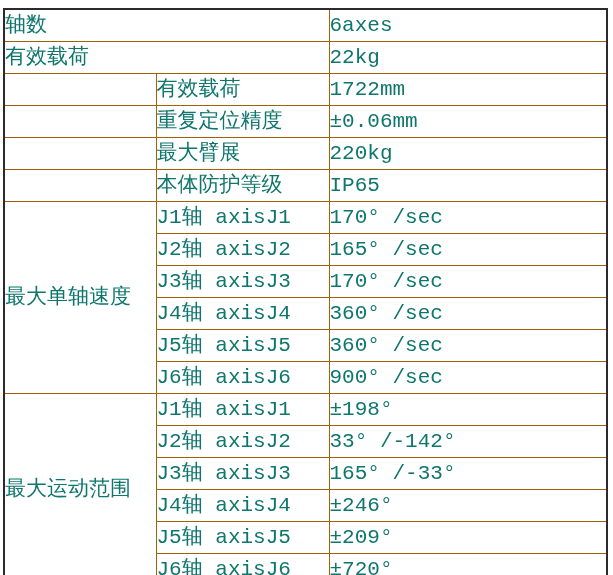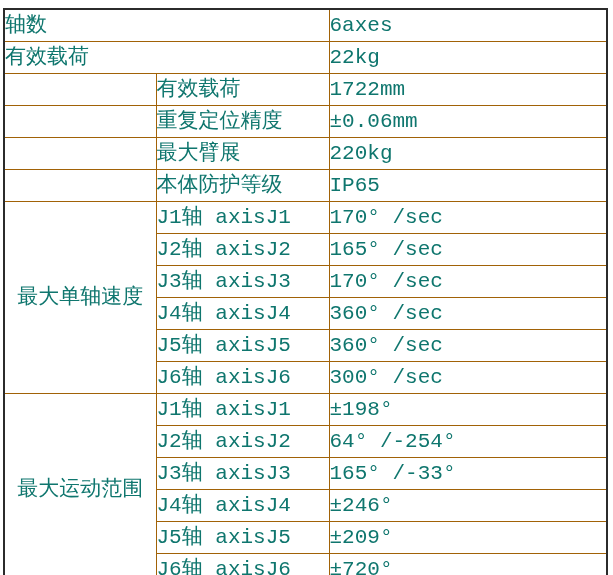--- a/index.html
+++ b/index.html
@@ -33,21 +33,21 @@
     vertical-align: middle;
     overflow: hidden;
     white-space: nowrap;
     padding: 0;
   }
   td.lbl {
     text-align: left;
     padding-left: 3px;
   }
   td.grp {
-    text-align: center;
+    text-align: left;
     padding-left: 3px;
   }
   td.val {
     text-align: left;
   }
   td.empty {
     background: #ffffff;
   }
 </style>
 </head>
@@ -112,31 +112,31 @@
       <tr>
         <td class="lbl">J4轴 axisJ4</td>
         <td class="val">360° /sec</td>
       </tr>
       <tr>
         <td class="lbl">J5轴 axisJ5</td>
         <td class="val">360° /sec</td>
       </tr>
       <tr>
         <td class="lbl">J6轴 axisJ6</td>
-        <td class="val">300° /sec</td>
+        <td class="val">900° /sec</td>
       </tr>
 
       <tr>
         <td class="grp" rowspan="6">最大运动范围</td>
         <td class="lbl">J1轴 axisJ1</td>
         <td class="val">±198°</td>
       </tr>
       <tr>
         <td class="lbl">J2轴 axisJ2</td>
-        <td class="val">64° /-254°</td>
+        <td class="val">33° /-142°</td>
       </tr>
       <tr>
         <td class="lbl">J3轴 axisJ3</td>
         <td class="val">165° /-33°</td>
       </tr>
       <tr>
         <td class="lbl">J4轴 axisJ4</td>
         <td class="val">±246°</td>
       </tr>
       <tr>

